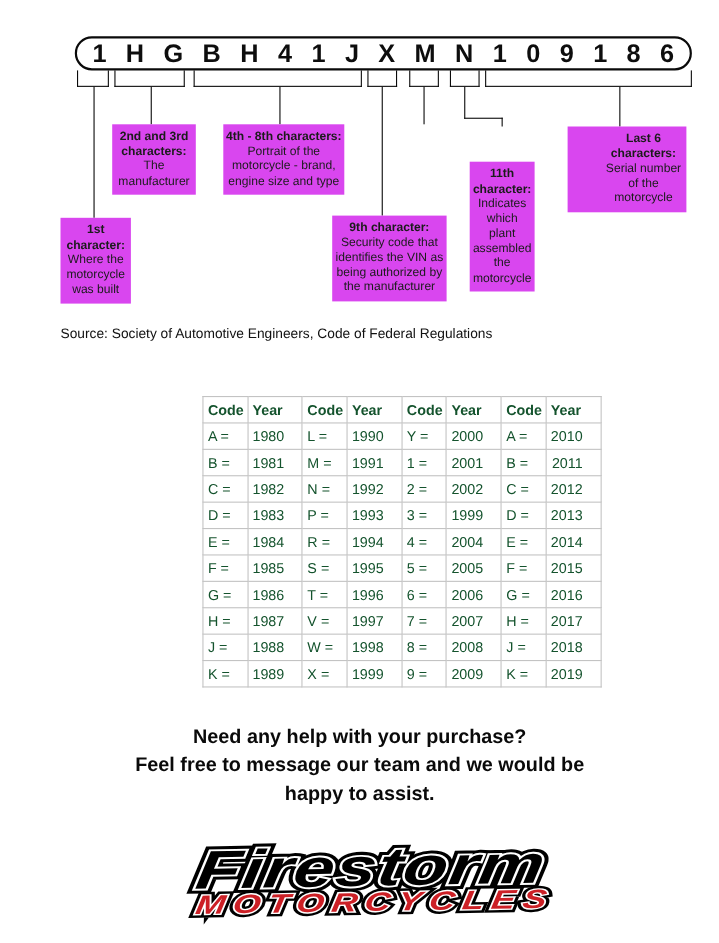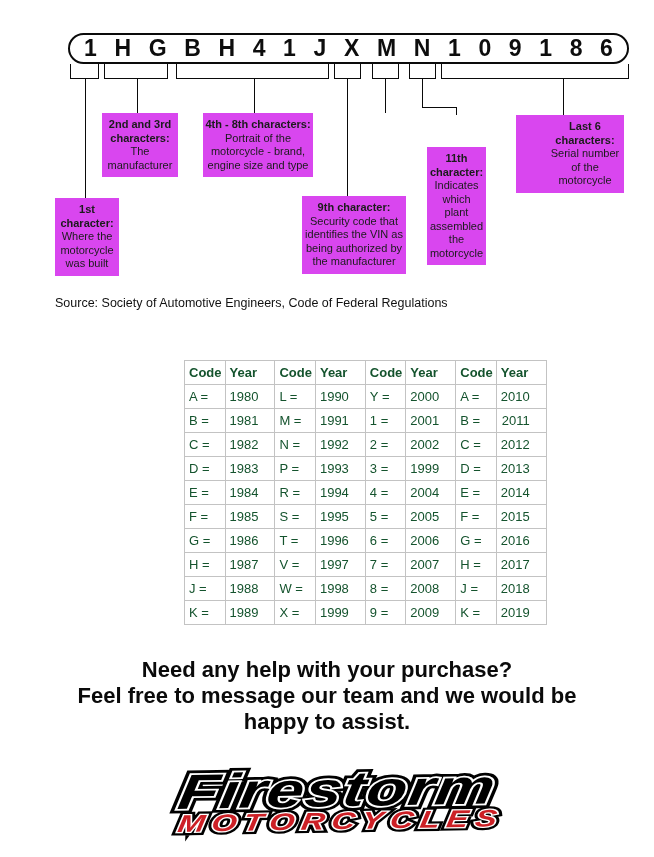--- a/index.html
+++ b/index.html
@@ -39,21 +39,21 @@
   .table-wrap { position:absolute; left:184px; top:360px; }
   table { border-collapse:collapse; font-size:13px; color:#14532d; table-layout:fixed; }
   th, td { border:1px solid #c3c3c3; padding:4px 3px 4px 4px; text-align:left; white-space:nowrap; }
   th { font-weight:bold; }
   .w-code { width:39px; }
   .w-year { width:32px; }
   td.year-cell { text-align:right; padding-right:16px; }
   
   .help-message {
     position:absolute; left:0; top:657px; width:654px; text-align:center;
-    font-weight:bold; font-size:22px; line-height:25.8px; color:#0a0a0a;
+    font-weight:bold; font-size:18px; line-height:25.8px; color:#0a0a0a;
   }
   
   .logo { position:absolute; left:172px; top:768px; width:360px; height:85px; }
   .logo-skew {
     transform: rotate(-1deg) skewX(-10deg) scaleX(1.35);
     transform-origin:left bottom; display:inline-block;
   }
   .word { position:relative; white-space:nowrap; display:block; }
   .word .layer { display:block; }
   .word .layer.mid, .word .layer.fill {

